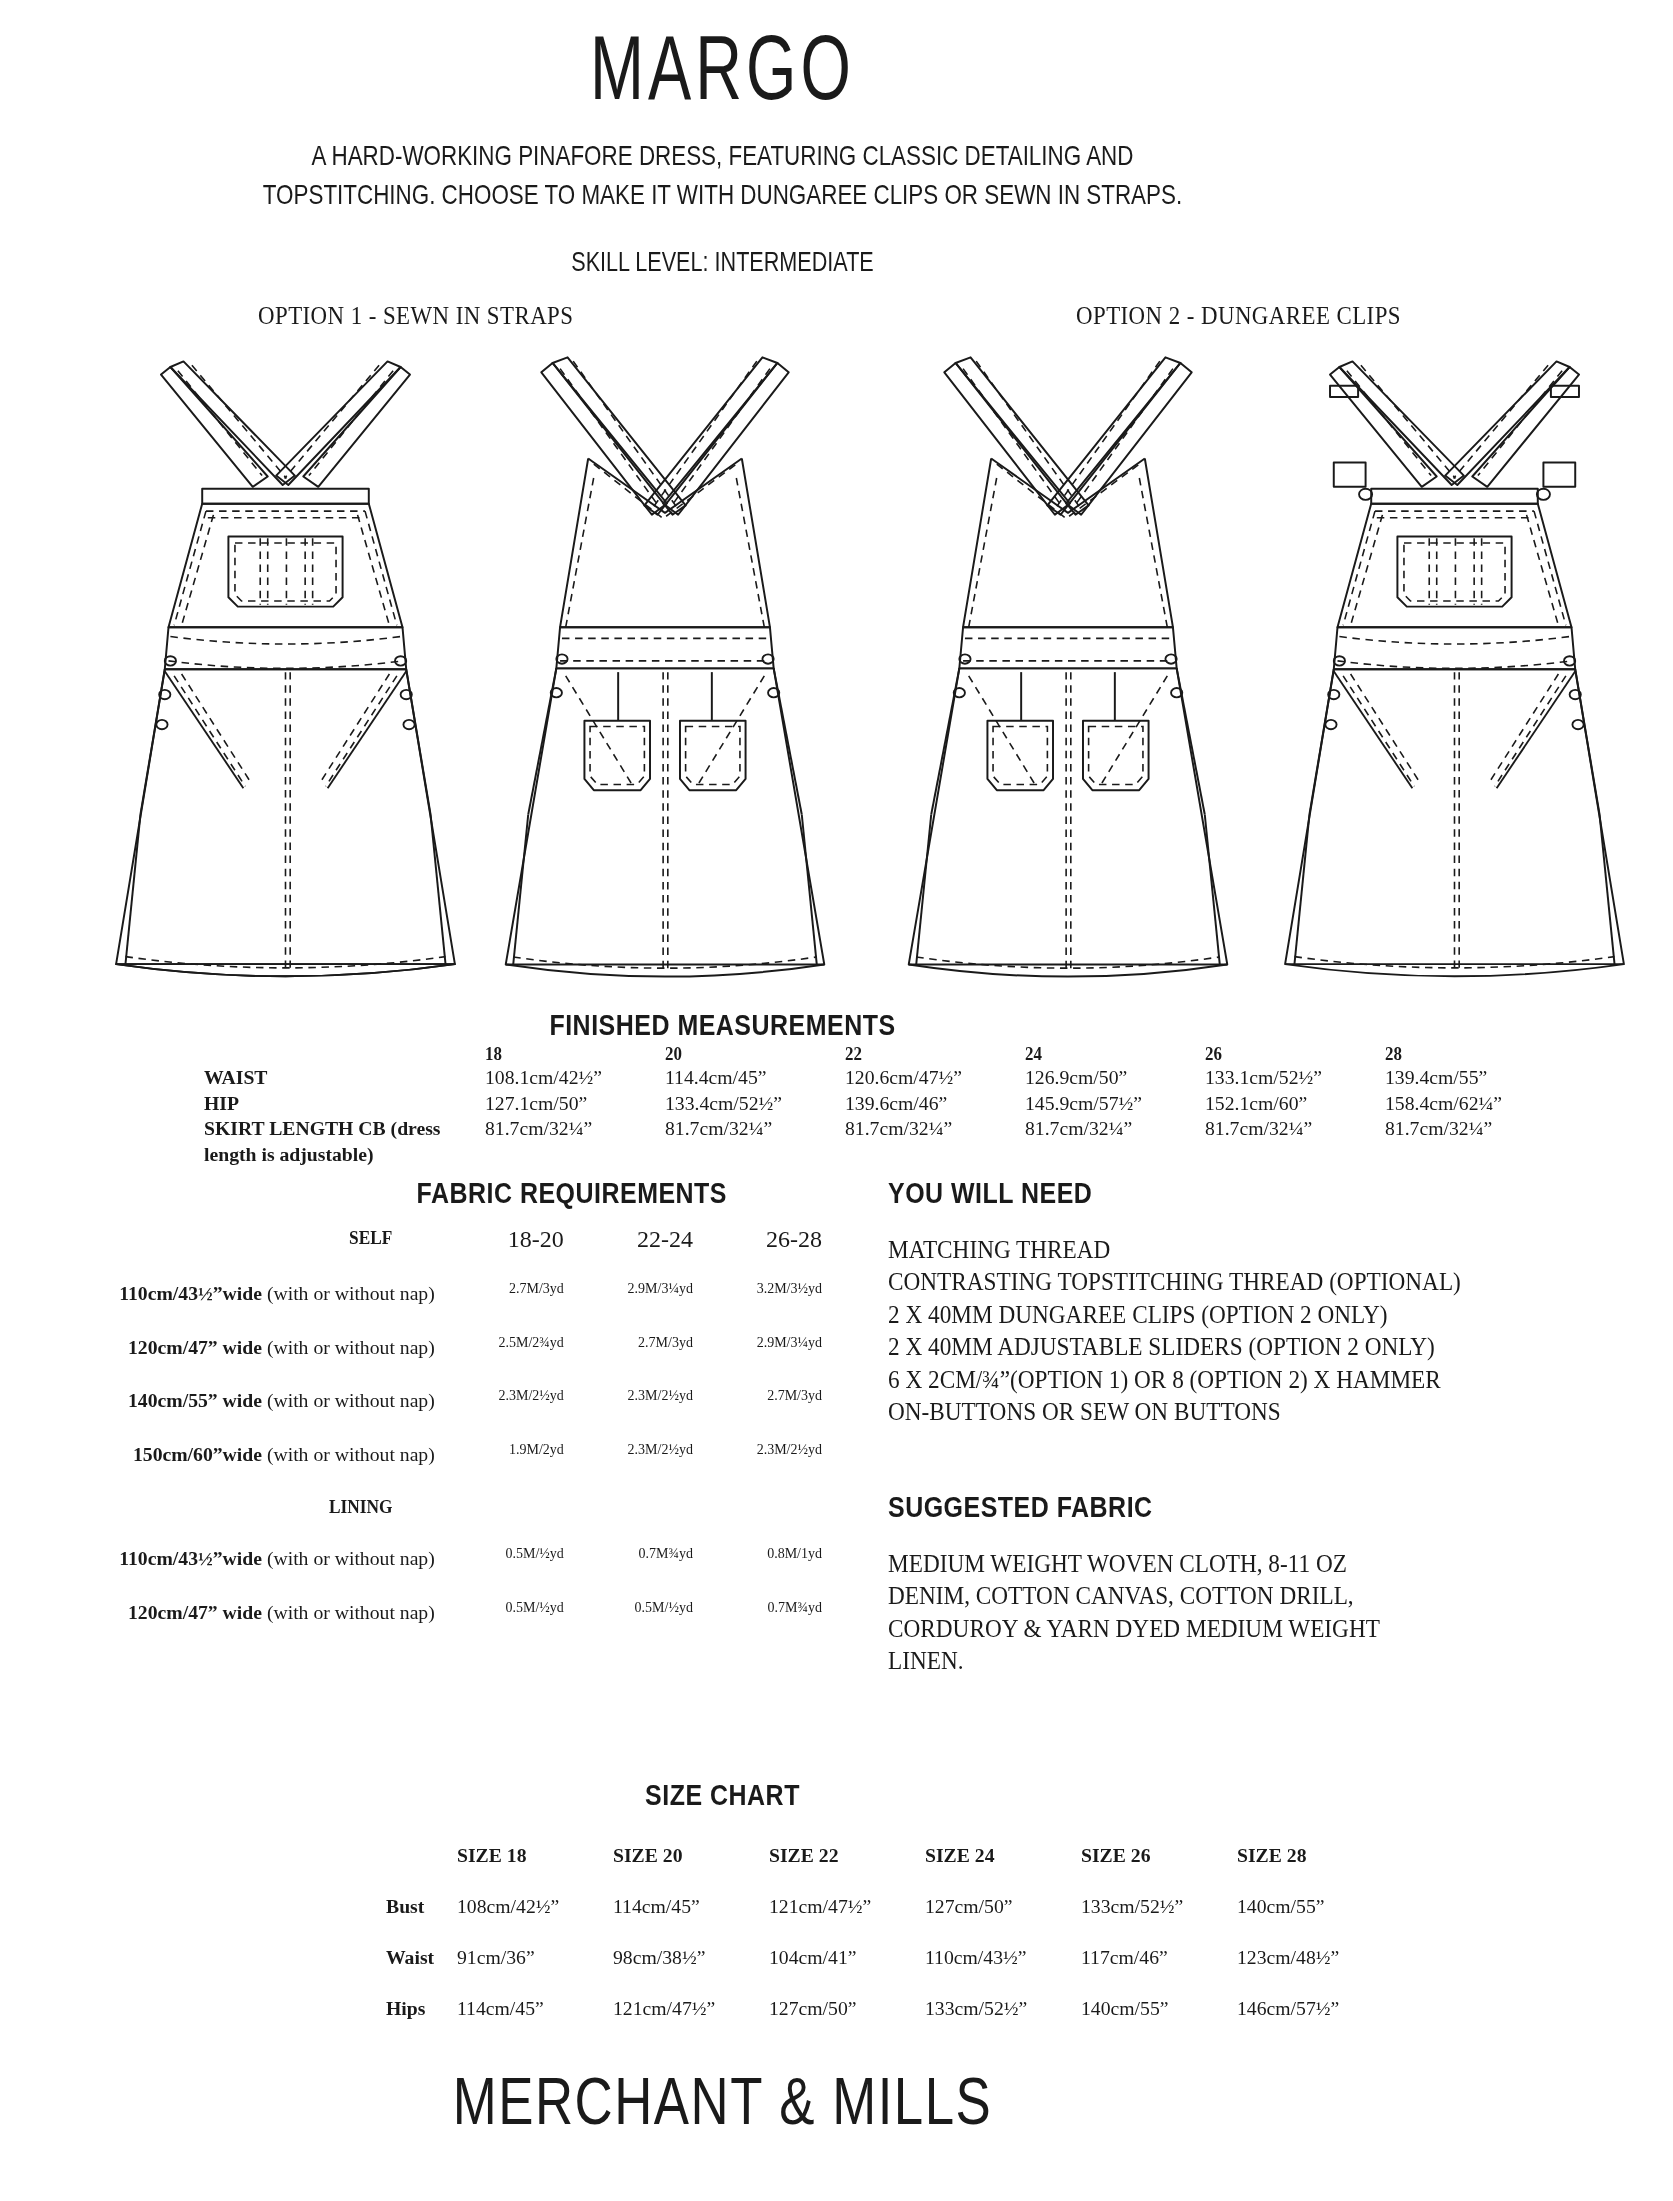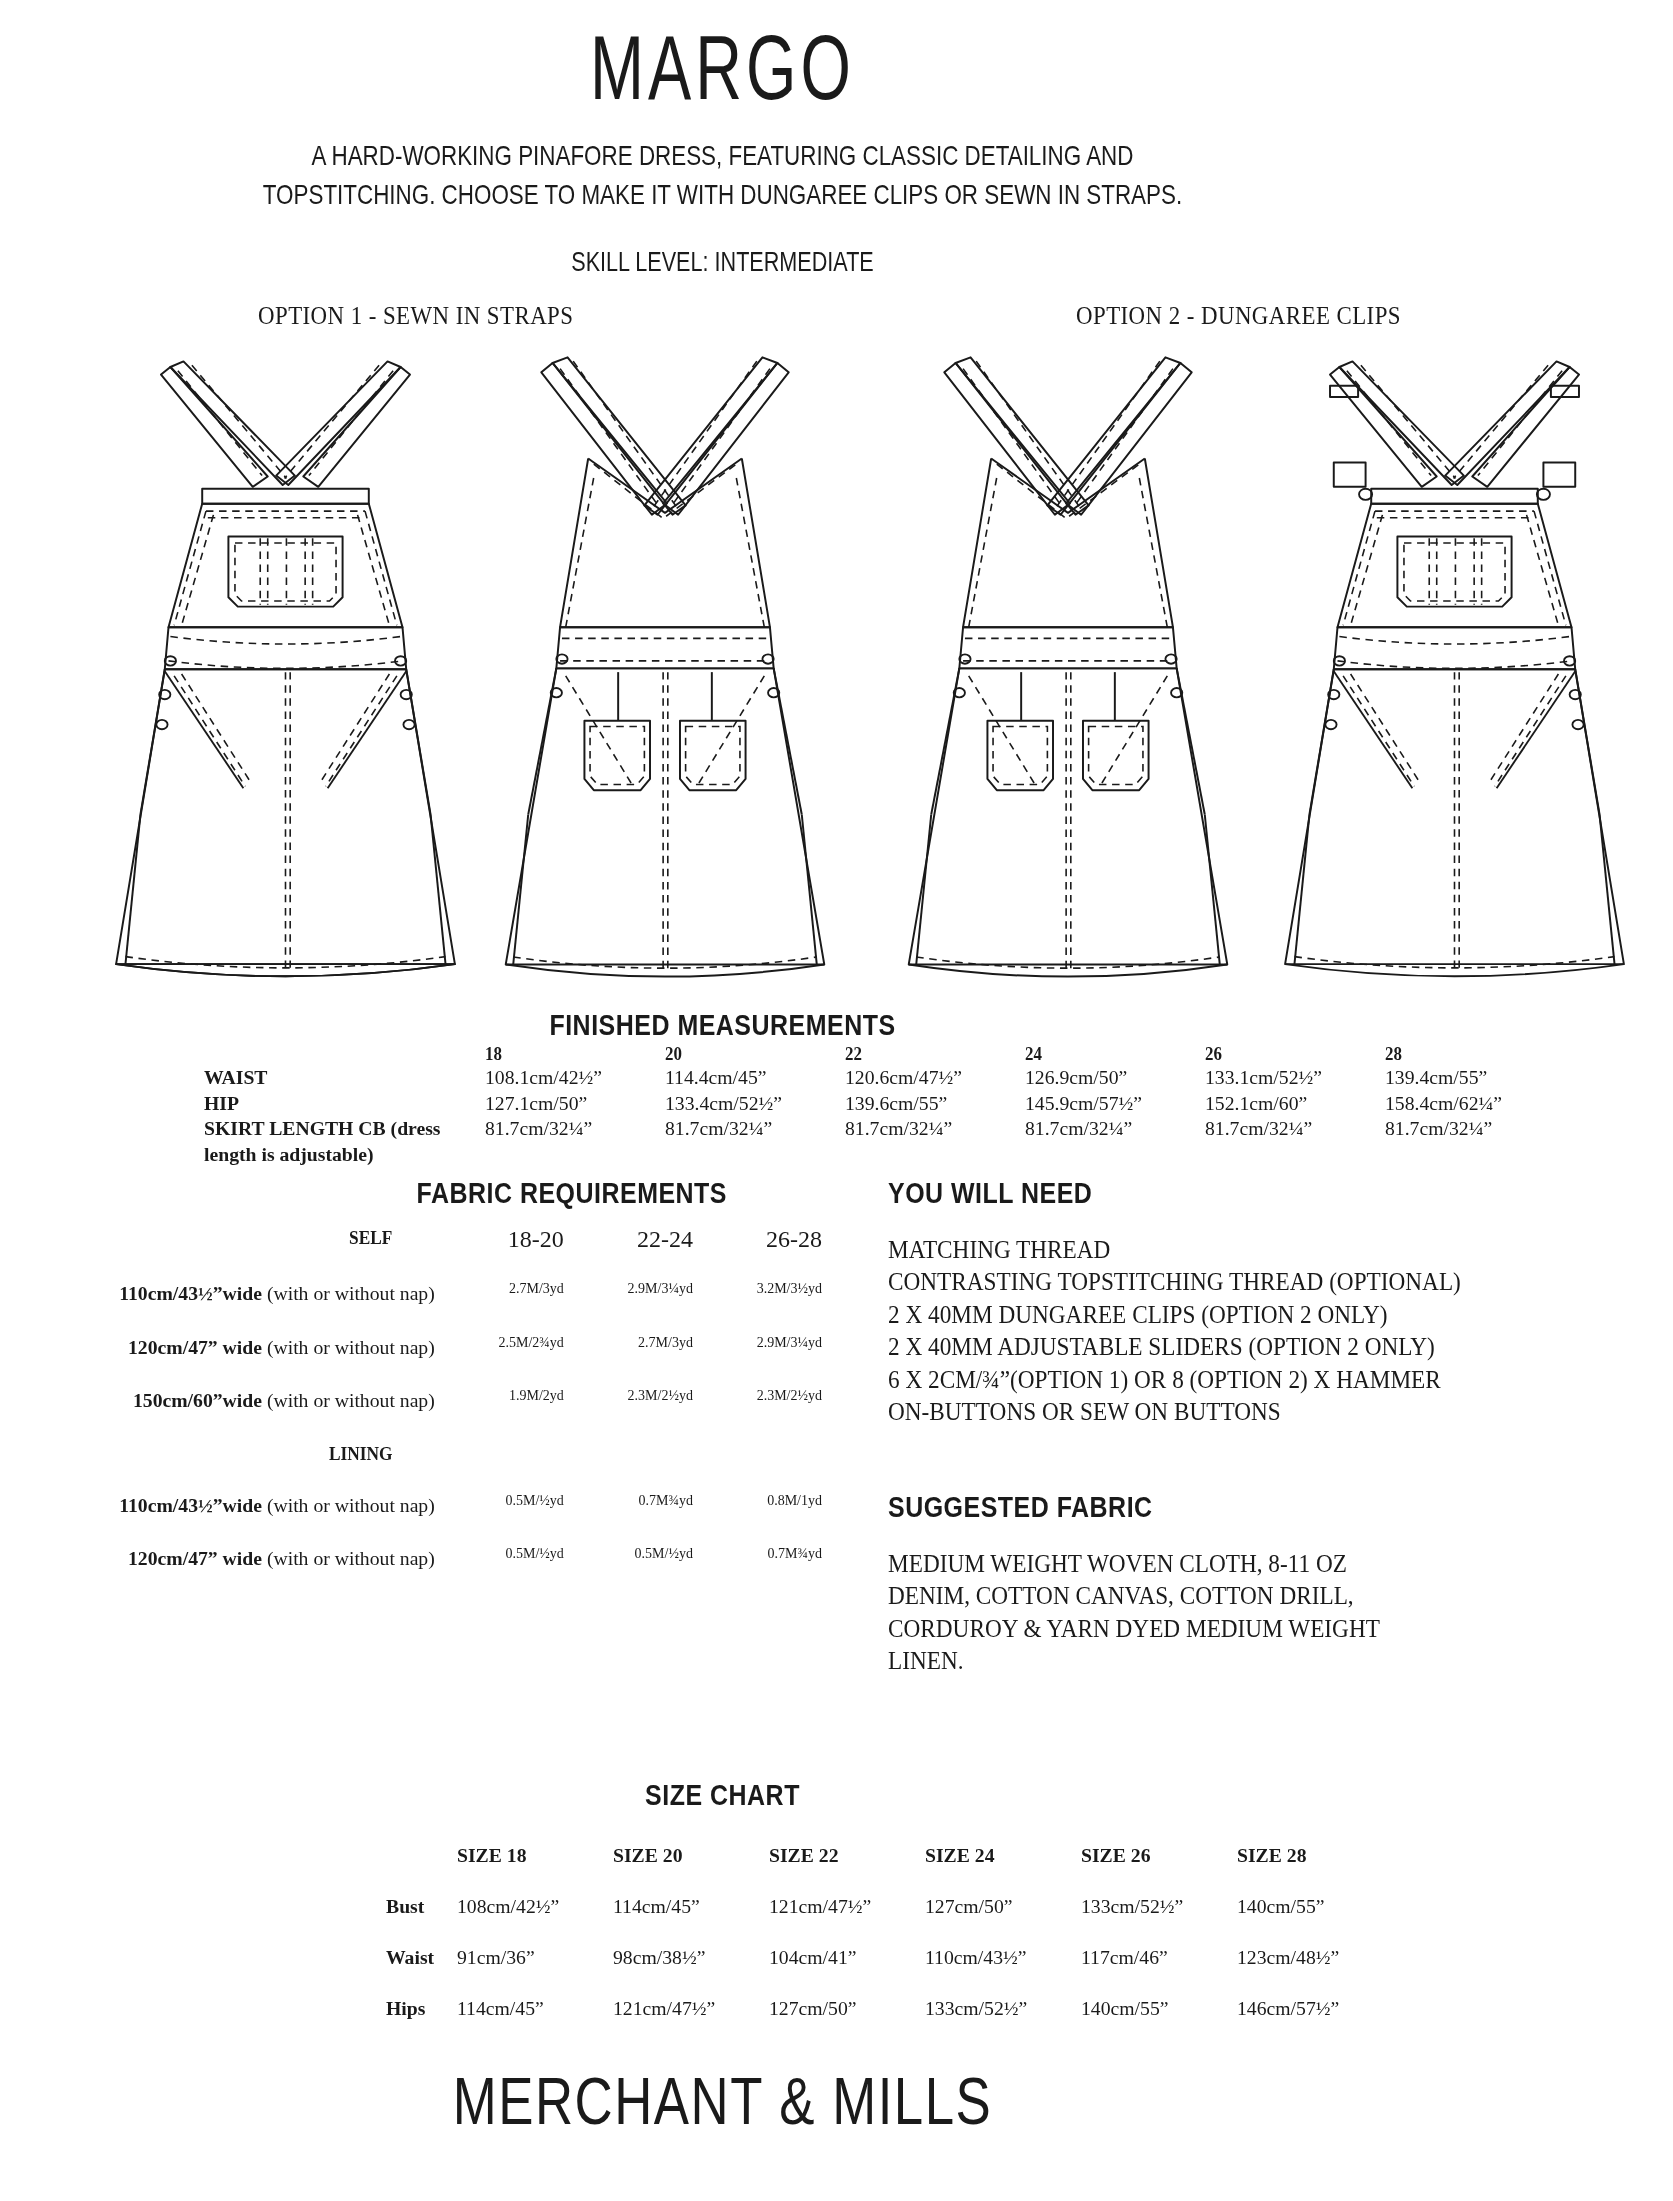--- a/index.html
+++ b/index.html
@@ -460,21 +460,21 @@
         <td class="fm-val">114.4cm/45”</td>
         <td class="fm-val">120.6cm/47½”</td>
         <td class="fm-val">126.9cm/50”</td>
         <td class="fm-val">133.1cm/52½”</td>
         <td class="fm-val">139.4cm/55”</td>
       </tr>
       <tr>
         <td class="fm-rowlabel">HIP</td>
         <td class="fm-val">127.1cm/50”</td>
         <td class="fm-val">133.4cm/52½”</td>
-        <td class="fm-val">139.6cm/55”</td>
+        <td class="fm-val">139.6cm/46”</td>
         <td class="fm-val">145.9cm/57½”</td>
         <td class="fm-val">152.1cm/60”</td>
         <td class="fm-val">158.4cm/62¼”</td>
       </tr>
       <tr>
         <td class="fm-rowlabel">SKIRT LENGTH CB (dress length is adjustable)</td>
         <td class="fm-val">81.7cm/32¼”</td>
         <td class="fm-val">81.7cm/32¼”</td>
         <td class="fm-val">81.7cm/32¼”</td>
         <td class="fm-val">81.7cm/32¼”</td>
@@ -508,20 +508,26 @@
           <td class="fab-name"><b>110cm/43½”wide</b><span> (with or without nap)</span></td>
           <td class="fab-amt">2.7M/3yd</td>
           <td class="fab-amt">2.9M/3¼yd</td>
           <td class="fab-amt">3.2M/3½yd</td>
         </tr>
         <tr>
           <td class="fab-name"><b>120cm/47” wide</b><span> (with or without nap)</span></td>
           <td class="fab-amt">2.5M/2¾yd</td>
           <td class="fab-amt">2.7M/3yd</td>
           <td class="fab-amt">2.9M/3¼yd</td>
+        </tr>
+        <tr>
+          <td class="fab-name"><b>140cm/55” wide</b><span> (with or without nap)</span></td>
+          <td class="fab-amt">2.3M/2½yd</td>
+          <td class="fab-amt">2.3M/2½yd</td>
+          <td class="fab-amt">2.7M/3yd</td>
         </tr>
         <tr>
           <td class="fab-name"><b>150cm/60”wide</b><span> (with or without nap)</span></td>
           <td class="fab-amt">1.9M/2yd</td>
           <td class="fab-amt">2.3M/2½yd</td>
           <td class="fab-amt">2.3M/2½yd</td>
         </tr>
 
         <tr>
           <td class="fab-cat">LINING</td>

